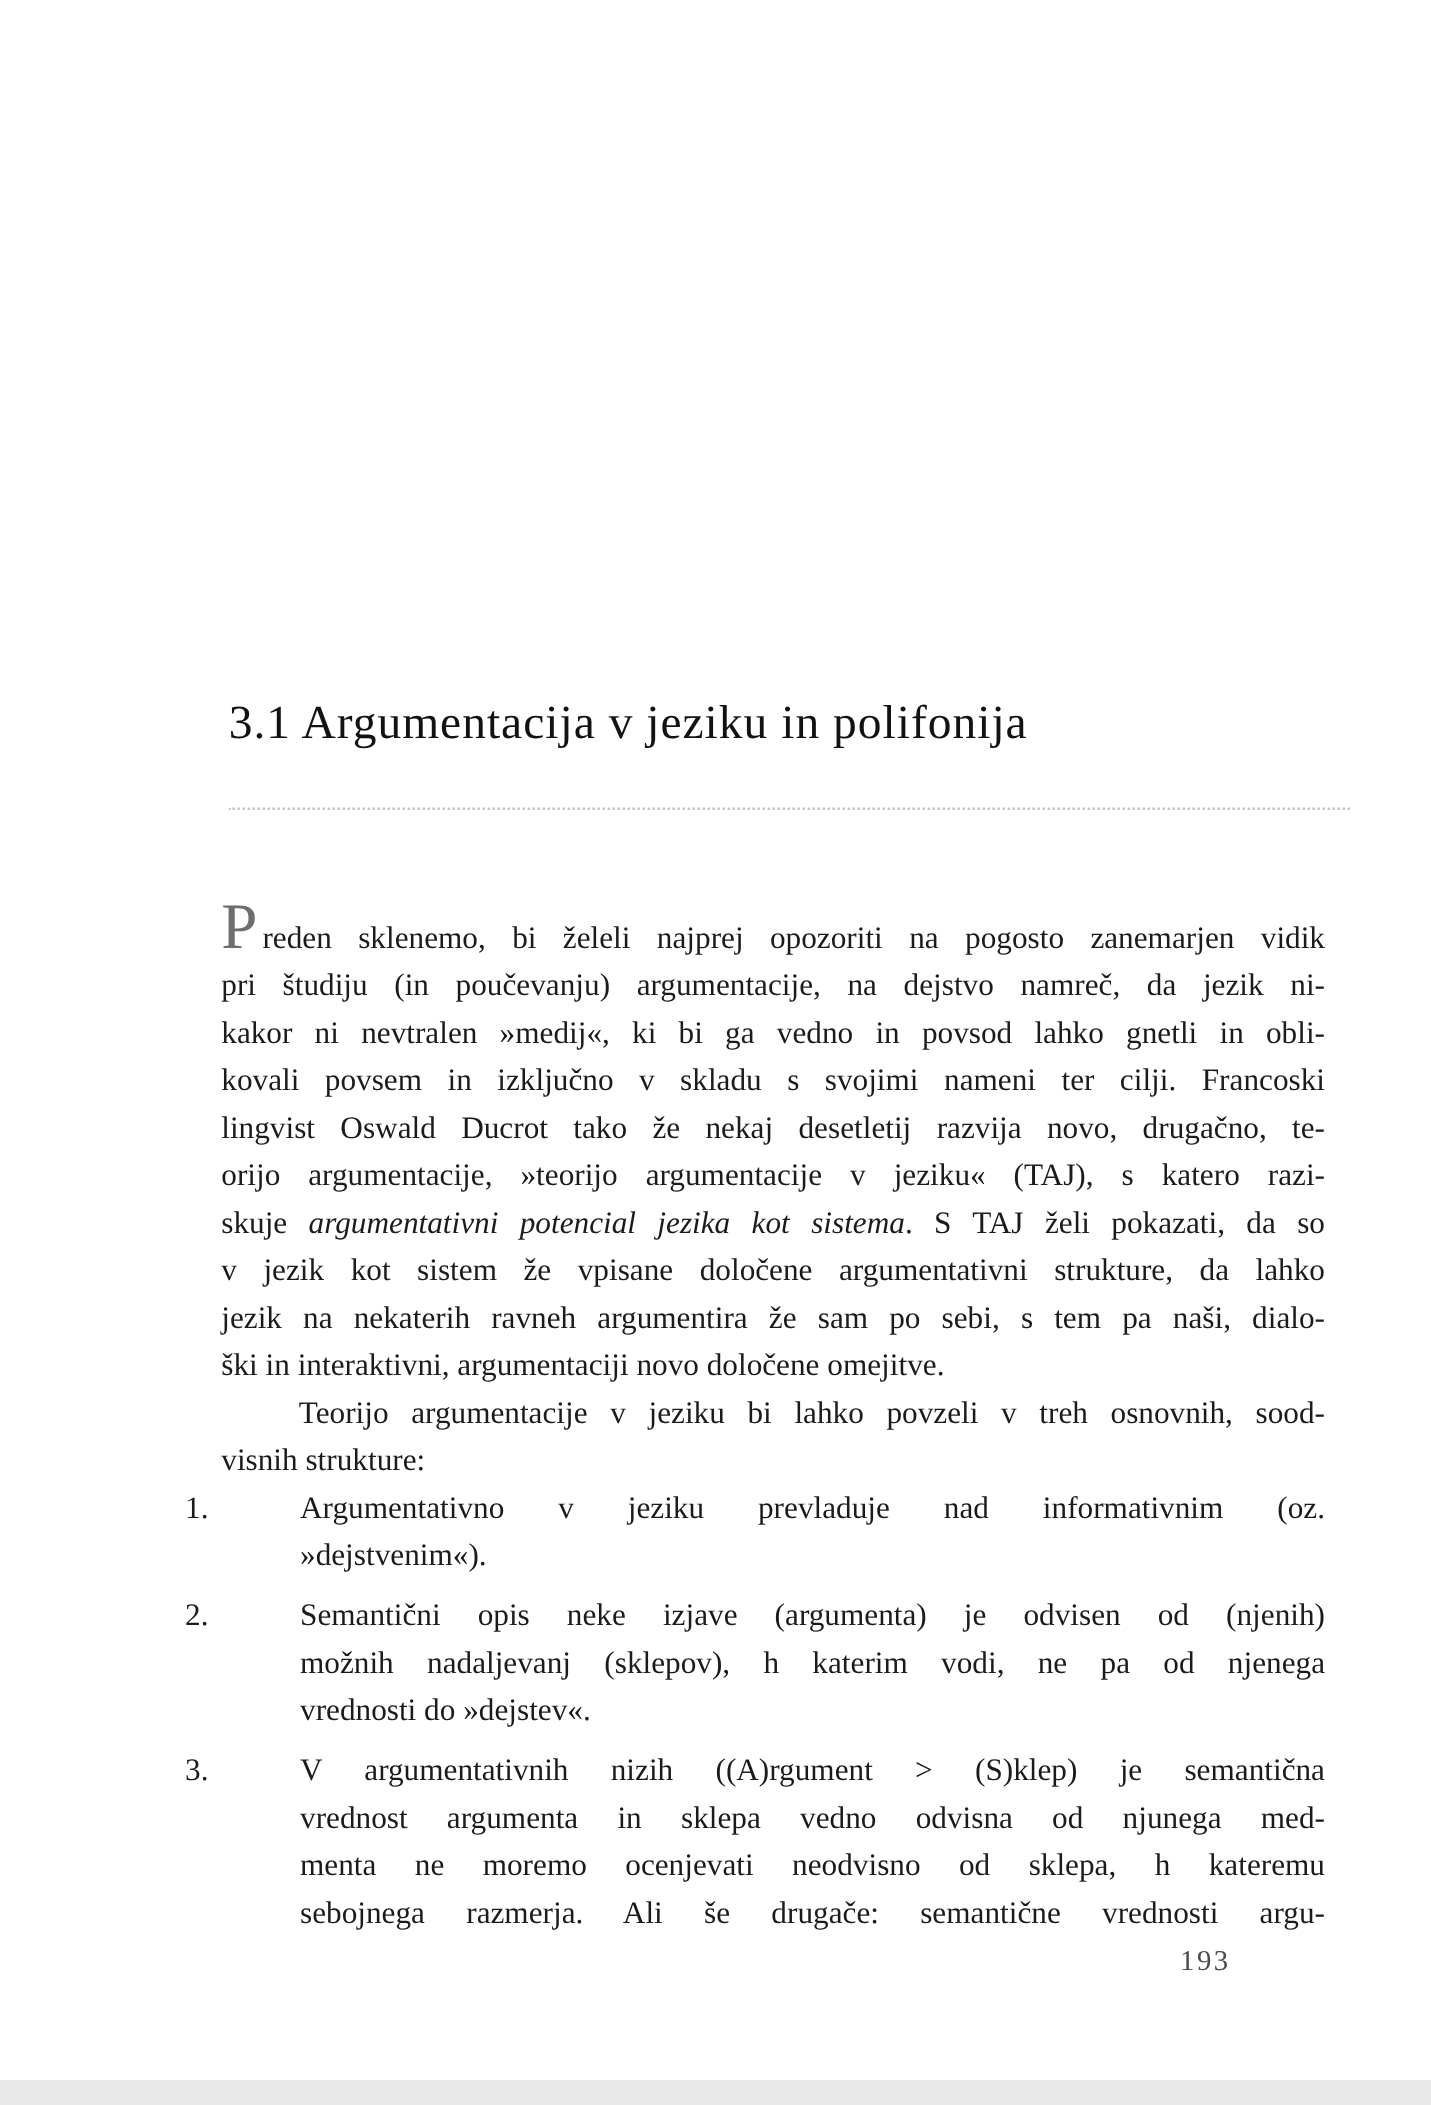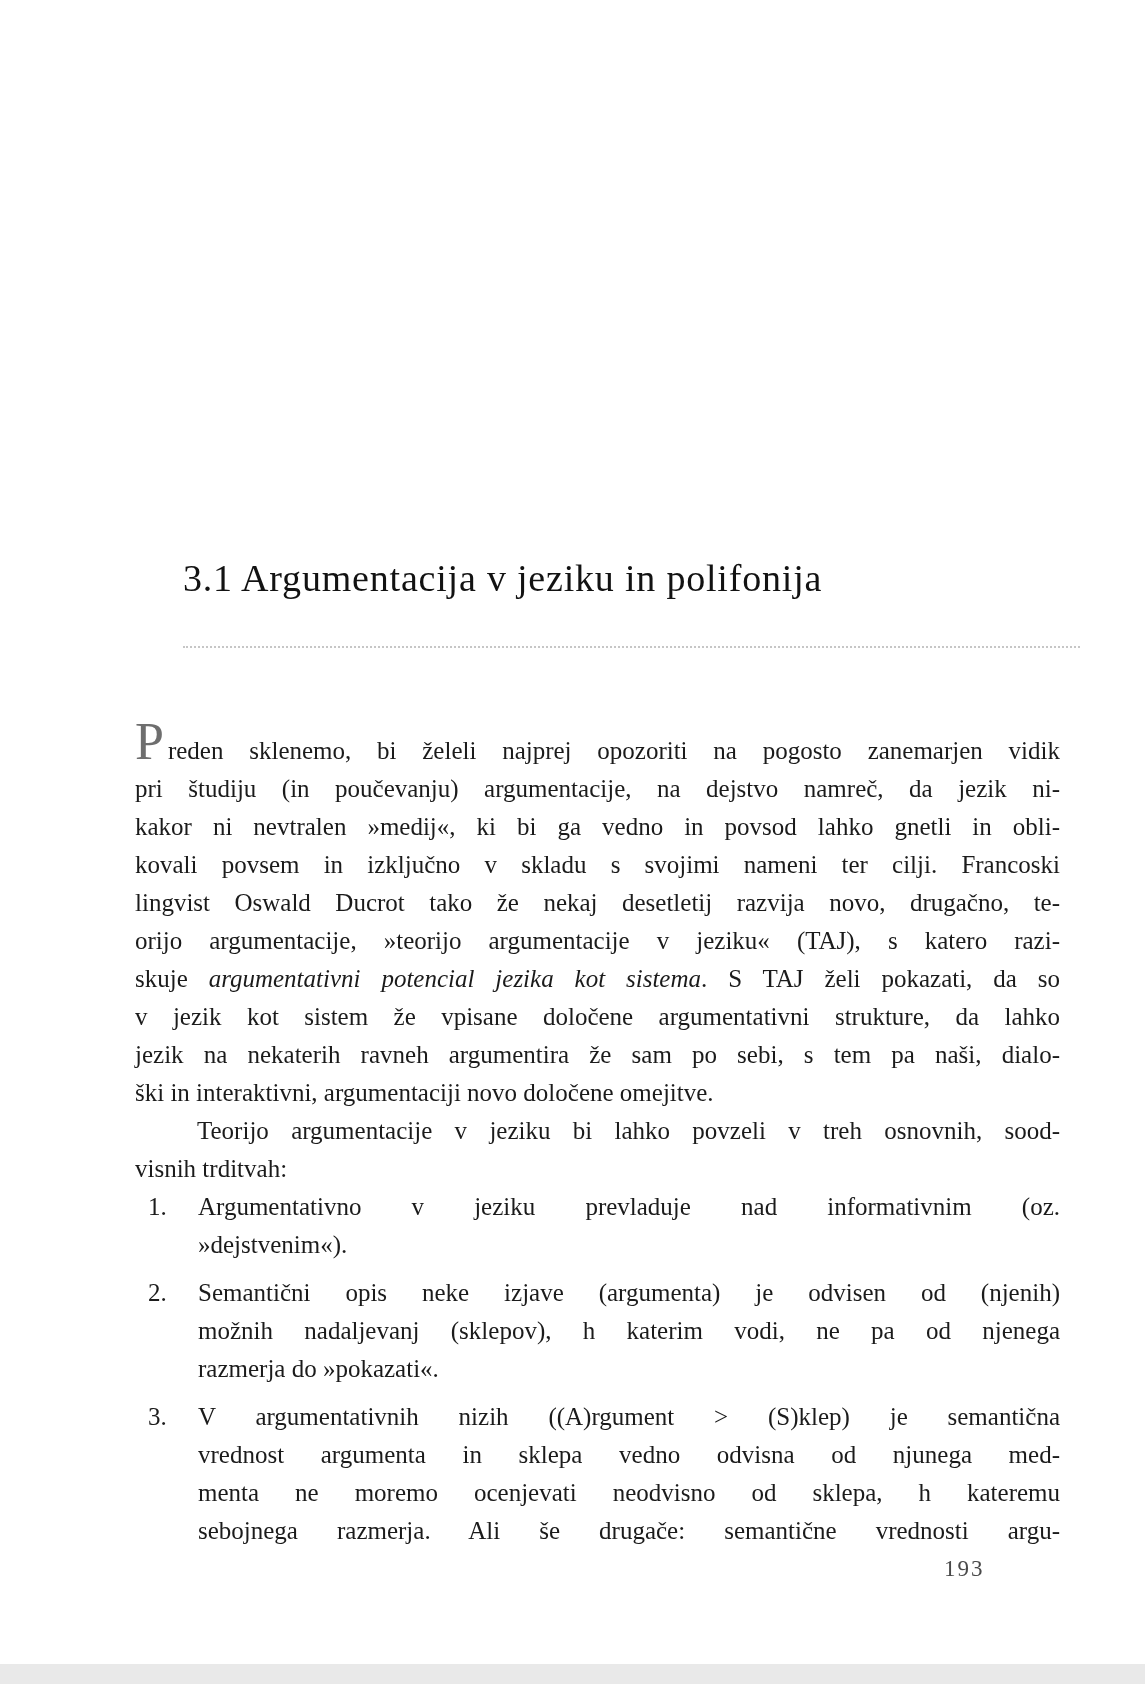--- a/index.html
+++ b/index.html
@@ -39,20 +39,21 @@
     width: 925px;
     font-size: 25px;
   }
   .line {
     line-height: 38px;
     height: 38px;
     text-align: justify;
     text-align-last: justify;
     overflow: visible;
     white-space: nowrap;
+    margin-left: 42px;
   }
   .line.last {
     text-align: left;
     text-align-last: left;
   }
   .line.indent { text-indent: 62px; }
   .dropcap {
     font-size: 52px;
     line-height: 0;
     color: #6e6e6e;
@@ -96,38 +97,38 @@
     <div class="line">kakor ni nevtralen »medij«, ki bi ga vedno in povsod lahko gnetli in obli-</div>
     <div class="line">kovali povsem in izključno v skladu s svojimi nameni ter cilji. Francoski</div>
     <div class="line">lingvist Oswald Ducrot tako že nekaj desetletij razvija novo, drugačno, te-</div>
     <div class="line">orijo argumentacije, »teorijo argumentacije v jeziku« (TAJ), s katero razi-</div>
     <div class="line"><span>skuje </span><span class="it">argumentativni potencial jezika kot sistema</span><span>. S TAJ želi pokazati, da so</span></div>
     <div class="line">v jezik kot sistem že vpisane določene argumentativni strukture, da lahko</div>
     <div class="line">jezik na nekaterih ravneh argumentira že sam po sebi, s tem pa naši, dialo-</div>
     <div class="line last">ški in interaktivni, argumentaciji novo določene omejitve.</div>
 
     <div class="line indent">Teorijo argumentacije v jeziku bi lahko povzeli v treh osnovnih, sood-</div>
-    <div class="line last">visnih trditvah:</div>
+    <div class="line last">visnih strukture:</div>
 
     <div class="list">
 
       <div class="item">
         <div class="num">1.</div>
         <div class="itext">
           <div class="line">Argumentativno v jeziku prevladuje nad informativnim (oz.</div>
           <div class="line last">»dejstvenim«).</div>
         </div>
       </div>
 
       <div class="item">
         <div class="num">2.</div>
         <div class="itext">
           <div class="line">Semantični opis neke izjave (argumenta) je odvisen od (njenih)</div>
           <div class="line">možnih nadaljevanj (sklepov), h katerim vodi, ne pa od njenega</div>
-          <div class="line last">razmerja do »pokazati«.</div>
+          <div class="line last">vrednosti do »dejstev«.</div>
         </div>
       </div>
 
       <div class="item">
         <div class="num">3.</div>
         <div class="itext">
           <div class="line">V argumentativnih nizih ((A)rgument &gt; (S)klep) je semantična</div>
           <div class="line">vrednost argumenta in sklepa vedno odvisna od njunega med-</div>
           <div class="line">menta ne moremo ocenjevati neodvisno od sklepa, h kateremu</div>
           <div class="line">sebojnega razmerja. Ali še drugače: semantične vrednosti argu-</div>

